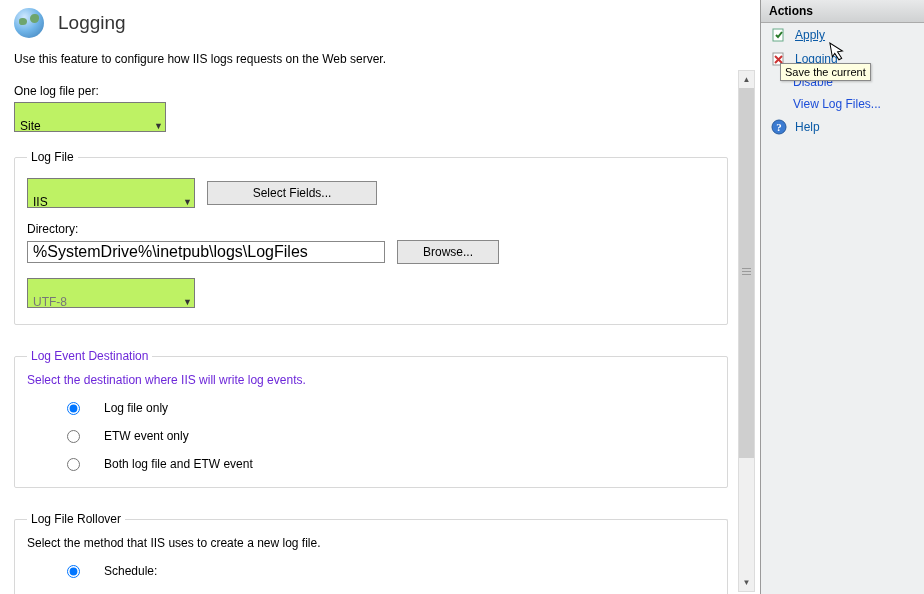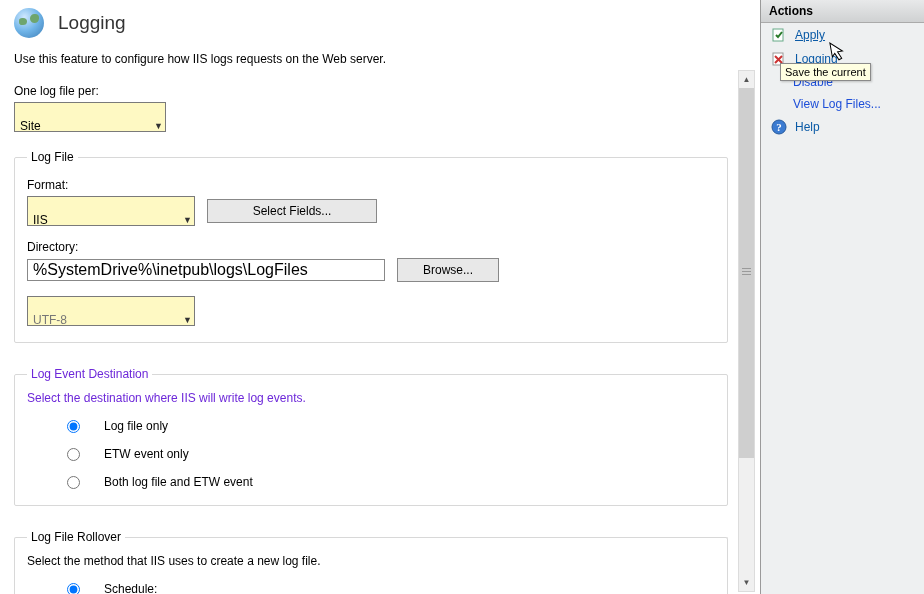--- a/index.html
+++ b/index.html
@@ -46,21 +46,21 @@
   .globe-icon::after {
     content:"";
     position:absolute; right:5px; top:6px;
     width:9px; height:9px;
     background:#6ea56e; border-radius:50% 40% 50% 50%;
   }
   h1 { font-size: 19px; font-weight: 400; color:#333;}
   .desc { margin-bottom: 18px; font-size: 12px; }
   .stack-label { margin-bottom: 4px; font-size: 12px;}
   .select {
-    height: 30px; border: 1px solid #7a7a7a; background:#fef9c3;
+    height: 30px; border: 1px solid #7a7a7a; background:#bef264;
     display:flex; align-items:center; justify-content:space-between;
     padding: 18px 2px 0 5px; font-size:12px;
   }
   .select .chev { font-size:9px; color:#333;}
   fieldset {
     border: 1px solid #d8d8d8;
     border-radius: 2px;
     margin-top: 18px;
     padding: 6px 12px 16px 12px;
   }
@@ -143,21 +143,20 @@
     <div class="stack-label">One log file per:</div>
     <div class="select" style="width:152px;">
       <span>Site</span>
       <span class="chev">▼</span>
     </div>
 
     <fieldset>
       <legend>Log File</legend>
 
       <div class="field">
-        <div class="stack-label">Format:</div>
         <div class="row">
           <div class="select" style="width:168px;">
             <span>IIS</span>
             <span class="chev">▼</span>
           </div>
           <div class="btn wide">
             <span>Select Fields...</span>
           </div>
         </div>
       </div>

